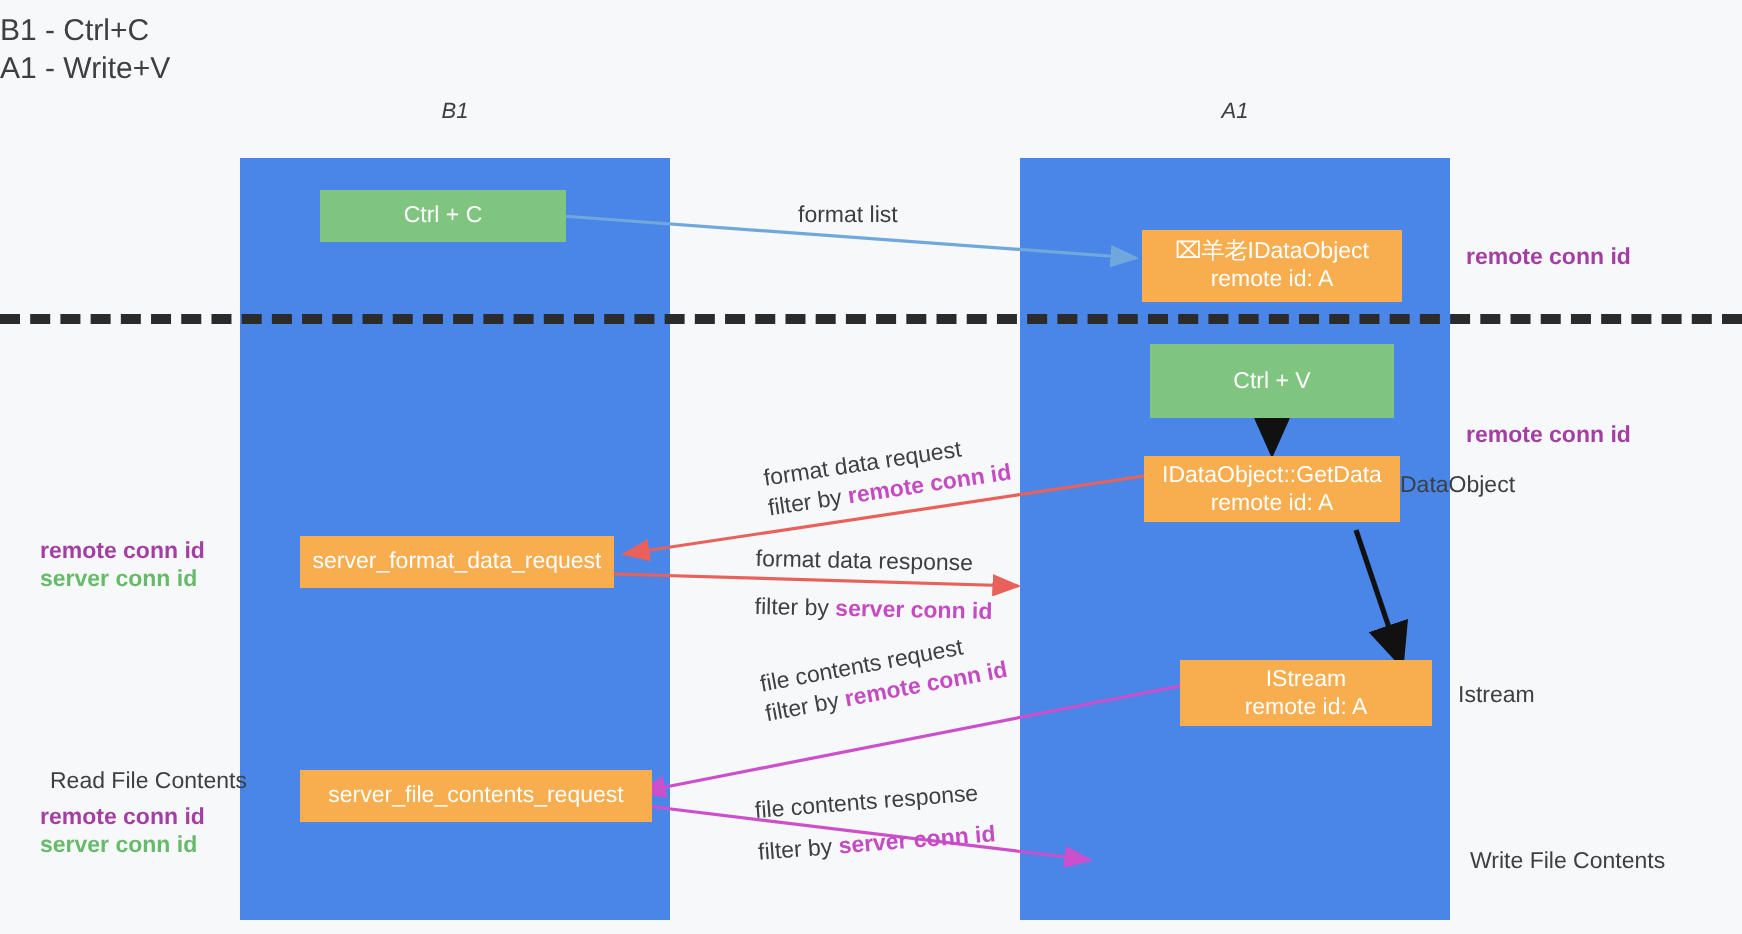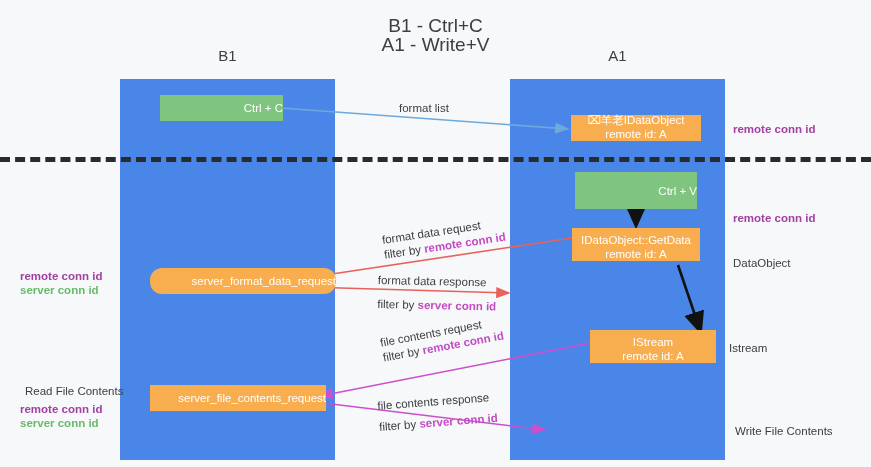--- a/index.html
+++ b/index.html
@@ -8,36 +8,36 @@
     background:#f7f8f9;
     font-family:"Liberation Sans","DejaVu Sans",sans-serif;
     color:#3c4043;
     overflow:hidden;
     position:relative;
   }
   #stage{position:absolute;left:0;top:0;width:871px;height:467px;}
 
   
   .title{
-    position:absolute;left:0;top:16px;width:871px;
-    text-align:center;font-size:19px;line-height:19px;color:#3c4043;
+    position:absolute;left:0;top:6px;width:871px;
+    font-size:15px;line-height:19px;color:#3c4043;
   }
 
   
   .colhead{
-    position:absolute;text-align:center;font-size:15px;line-height:14px;color:#3c4043;
+    position:absolute;text-align:center;font-size:11px;line-height:14px;color:#3c4043;font-style:italic;
   }
 
   
   .lane{position:absolute;background:#4a86e8;}
 
   
   .box{
     position:absolute;box-sizing:border-box;
-    display:flex;align-items:center;justify-content:flex-end;
+    display:flex;align-items:center;justify-content:center;
     text-align:center;color:#ffffff;font-size:11.5px;line-height:14px;
   }
   .box.green{background:#7fc47f;}
   .box.orange{background:#f8ad4f;}
   .box .l2{display:block;}
 
   
   .note{position:absolute;font-size:11.5px;line-height:15px;}
   .note.plain{color:#3c4043;}
   .note.purple{color:#a33ea3;font-weight:bold;}
@@ -103,35 +103,35 @@
 
     <line x1="590" y1="343" x2="320" y2="396" stroke="#cc4fcc" stroke-width="1.6" marker-end="url(#ah-mag)"></line>
 
     <line x1="315" y1="402" x2="545" y2="430" stroke="#cc4fcc" stroke-width="1.6" marker-end="url(#ah-mag)"></line>
   </svg>
 
   <div class="box green" style="left:160px;top:95px;width:123px;height:26px;">
     <span>Ctrl + C</span>
   </div>
 
-  <div class="box orange" style="left:571px;top:115px;width:130px;height:26px;flex-direction:column;">
+  <div class="box orange" style="left:571px;top:115px;width:130px;height:36px;flex-direction:column;">
     <span>⌧⽺⽼IDataObject</span>
     <span class="l2">remote id: A</span>
   </div>
 
   <div class="box green" style="left:575px;top:172px;width:122px;height:37px;">
     <span>Ctrl + V</span>
   </div>
 
   <div class="box orange" style="left:572px;top:228px;width:128px;height:33px;flex-direction:column;">
     <span>IDataObject::GetData</span>
     <span class="l2">remote id: A</span>
   </div>
 
-  <div class="box orange" style="left:150px;top:268px;width:186px;height:26px;border-radius:12px;">
+  <div class="box orange" style="left:150px;top:268px;width:157px;height:26px;">
     <span>server_format_data_request</span>
   </div>
 
 
   <div class="box orange" style="left:590px;top:330px;width:126px;height:33px;flex-direction:column;">
     <span>IStream</span>
     <span class="l2">remote id: A</span>
   </div>
 
   <div class="box orange" style="left:150px;top:385px;width:176px;height:26px;">
@@ -166,21 +166,21 @@
 
   <div class="midlabel rot" style="left:377px;top:399px;transform:rotate(-4.5deg);">
     <div>file contents response</div>
     <div style="margin-top:6px;">
       <span>filter by </span><span class="hl">server conn id</span>
     </div>
   </div>
 
   <div class="note purple" style="left:733px;top:122px;">remote conn id</div>
   <div class="note purple" style="left:733px;top:211px;">remote conn id</div>
-  <div class="note plain" style="left:733px;top:236px;margin-top:20px;">DataObject</div>
+  <div class="note plain" style="left:700px;top:236px;">DataObject</div>
   <div class="note plain" style="left:729px;top:341px;">Istream</div>
   <div class="note plain" style="left:735px;top:424px;">Write File Contents</div>
 
   <div class="note purple" style="left:20px;top:269px;">remote conn id</div>
   <div class="note green" style="left:20px;top:283px;">server conn id</div>
 
   <div class="note plain" style="left:25px;top:384px;">Read File Contents</div>
   <div class="note purple" style="left:20px;top:402px;">remote conn id</div>
   <div class="note green" style="left:20px;top:416px;">server conn id</div>
 

